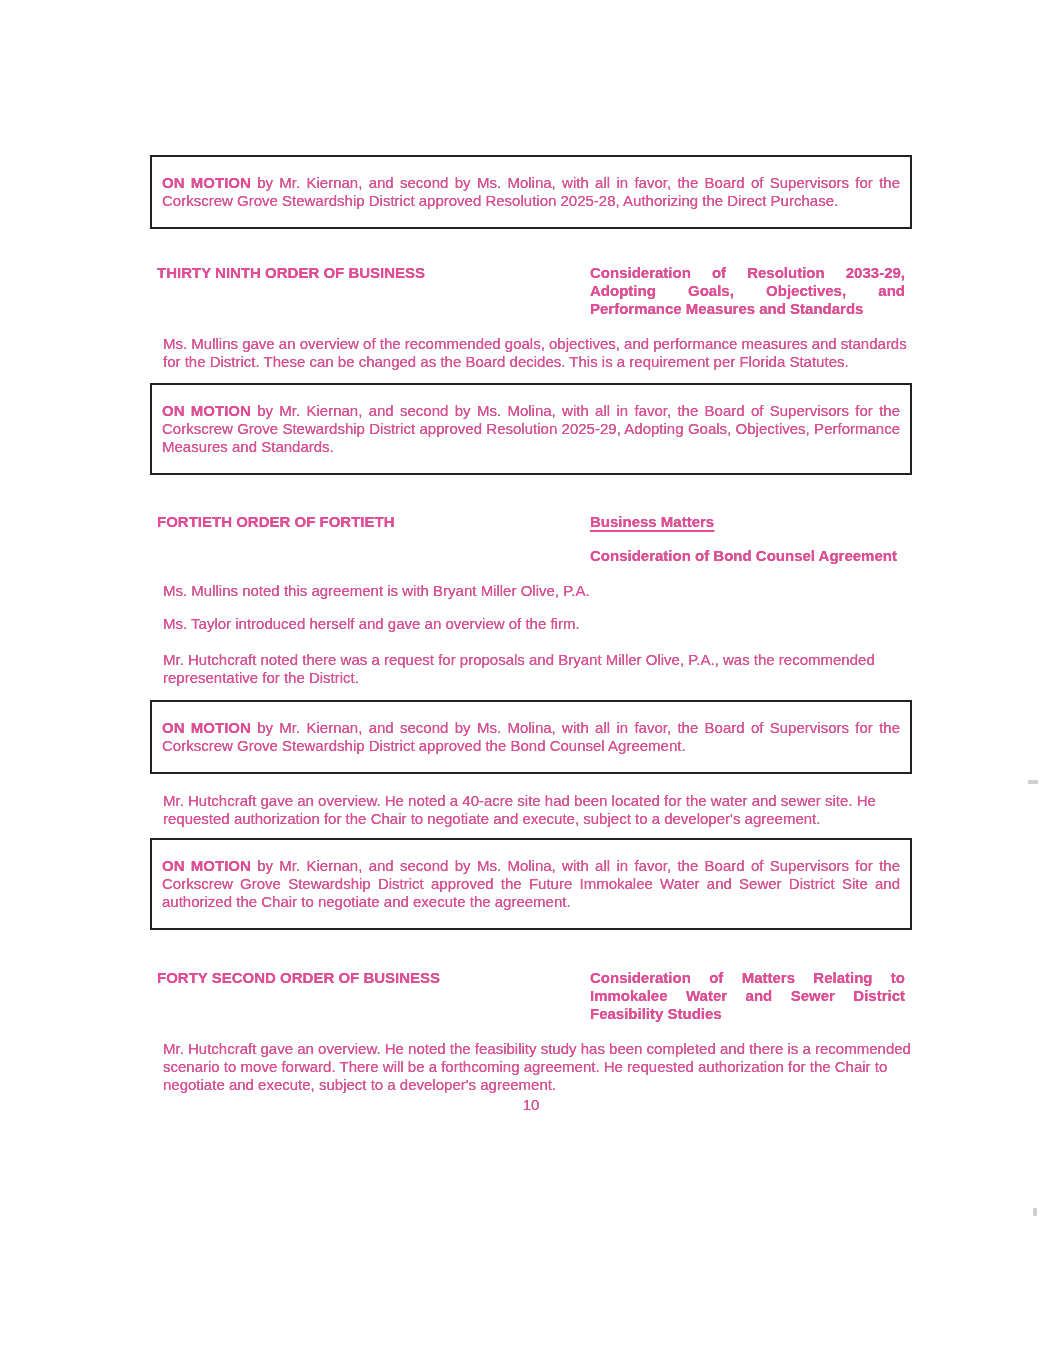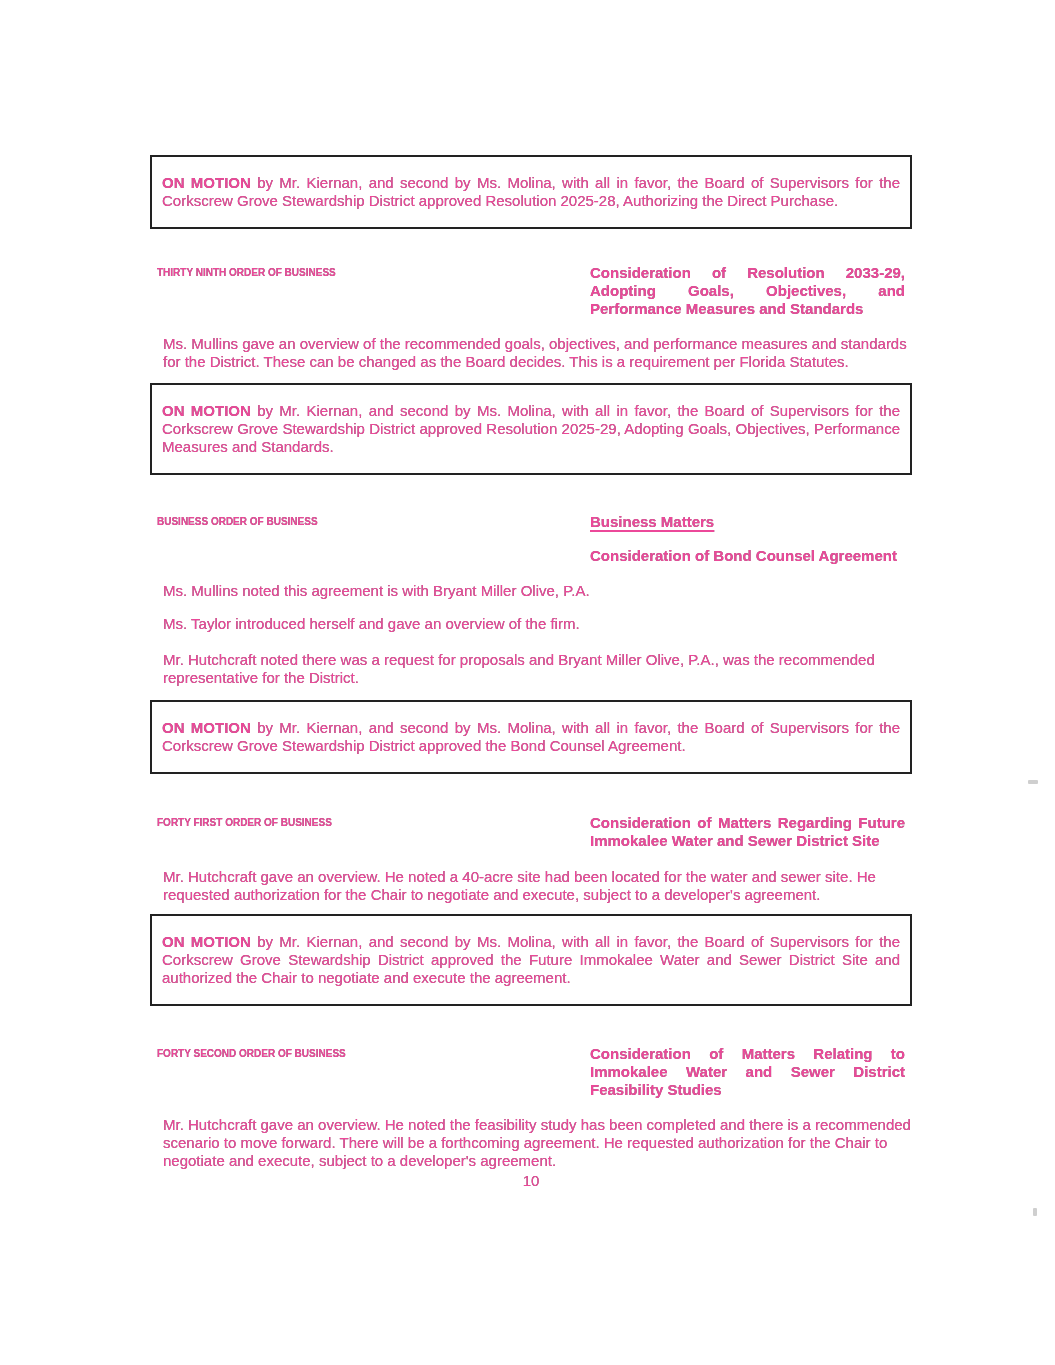--- a/index.html
+++ b/index.html
@@ -20,21 +20,21 @@
   .motion-box{
     border:2px solid #222;
     width:762px;
     padding:17px 10px 17px 10px;
     text-align:justify;
   }
   .motion-box .prefix{font-weight:700;}
   .order-row{display:flex;margin-left:7px;}
   .order-heading{
     width:433px;flex-shrink:0;
-    font-size:10px;font-weight:700;line-height:18px;
+    font-size:15px;font-weight:700;line-height:18px;
   }
   .cons-col{width:315px;}
   .consideration{
     width:315px;
     font-weight:700;
     text-align:justify;
     text-align-last:left;
   }
   .consideration.underlined{
     width:auto;align-self:flex-start;
@@ -69,38 +69,34 @@
     <h2 class="order-heading">THIRTY NINTH ORDER OF BUSINESS</h2>
     <div class="consideration">Consideration of Resolution 2033-29, Adopting Goals, Objectives, and Performance Measures and Standards</div>
   </div>
   <p class="para mt-17">Ms. Mullins gave an overview of the recommended goals, objectives, and performance measures and standards for the District. These can be changed as the Board decides. This is a requirement per Florida Statutes.</p>
 
   <div class="motion-box mt-12">
     <p><span class="prefix">ON MOTION</span><span> by Mr. Kiernan, and second by Ms. Molina, with all in favor, the Board of Supervisors for the Corkscrew Grove Stewardship District approved Resolution 2025-29, Adopting Goals, Objectives, Performance Measures and Standards.</span></p>
   </div>
 
   <div class="order-row mt-38">
-    <h2 class="order-heading">BUSINESS ORDER OF BUSINESS</h2>
+    <h2 class="order-heading">FORTIETH ORDER OF FORTIETH</h2>
     <div class="cons-col">
       <div class="consideration underlined">Business Matters</div>
       <div class="consideration nowrap mt-16">Consideration of Bond Counsel Agreement</div>
     </div>
   </div>
   <p class="para mt-17">Ms. Mullins noted this agreement is with Bryant Miller Olive, P.A.</p>
   <p class="para mt-15">Ms. Taylor introduced herself and gave an overview of the firm.</p>
   <p class="para mt-18">Mr. Hutchcraft noted there was a request for proposals and Bryant Miller Olive, P.A., was the recommended representative for the District.</p>
 
   <div class="motion-box mt-13">
     <p><span class="prefix">ON MOTION</span><span> by Mr. Kiernan, and second by Ms. Molina, with all in favor, the Board of Supervisors for the Corkscrew Grove Stewardship District approved the Bond Counsel Agreement.</span></p>
   </div>
 
-  <div class="order-row mt-40">
-    <h2 class="order-heading">FORTY FIRST ORDER OF BUSINESS</h2>
-    <div class="consideration">Consideration of Matters Regarding Future Immokalee Water and Sewer District Site</div>
-  </div>
   <p class="para mt-18">Mr. Hutchcraft gave an overview. He noted a 40-acre site had been located for the water and sewer site. He requested authorization for the Chair to negotiate and execute, subject to a developer's agreement.</p>
 
   <div class="motion-box mt-10">
     <p><span class="prefix">ON MOTION</span><span> by Mr. Kiernan, and second by Ms. Molina, with all in favor, the Board of Supervisors for the Corkscrew Grove Stewardship District approved the Future Immokalee Water and Sewer District Site and authorized the Chair to negotiate and execute the agreement.</span></p>
   </div>
 
   <div class="order-row mt-39">
     <h2 class="order-heading">FORTY SECOND ORDER OF BUSINESS</h2>
     <div class="consideration">Consideration of Matters Relating to Immokalee Water and Sewer District Feasibility Studies</div>
   </div>

